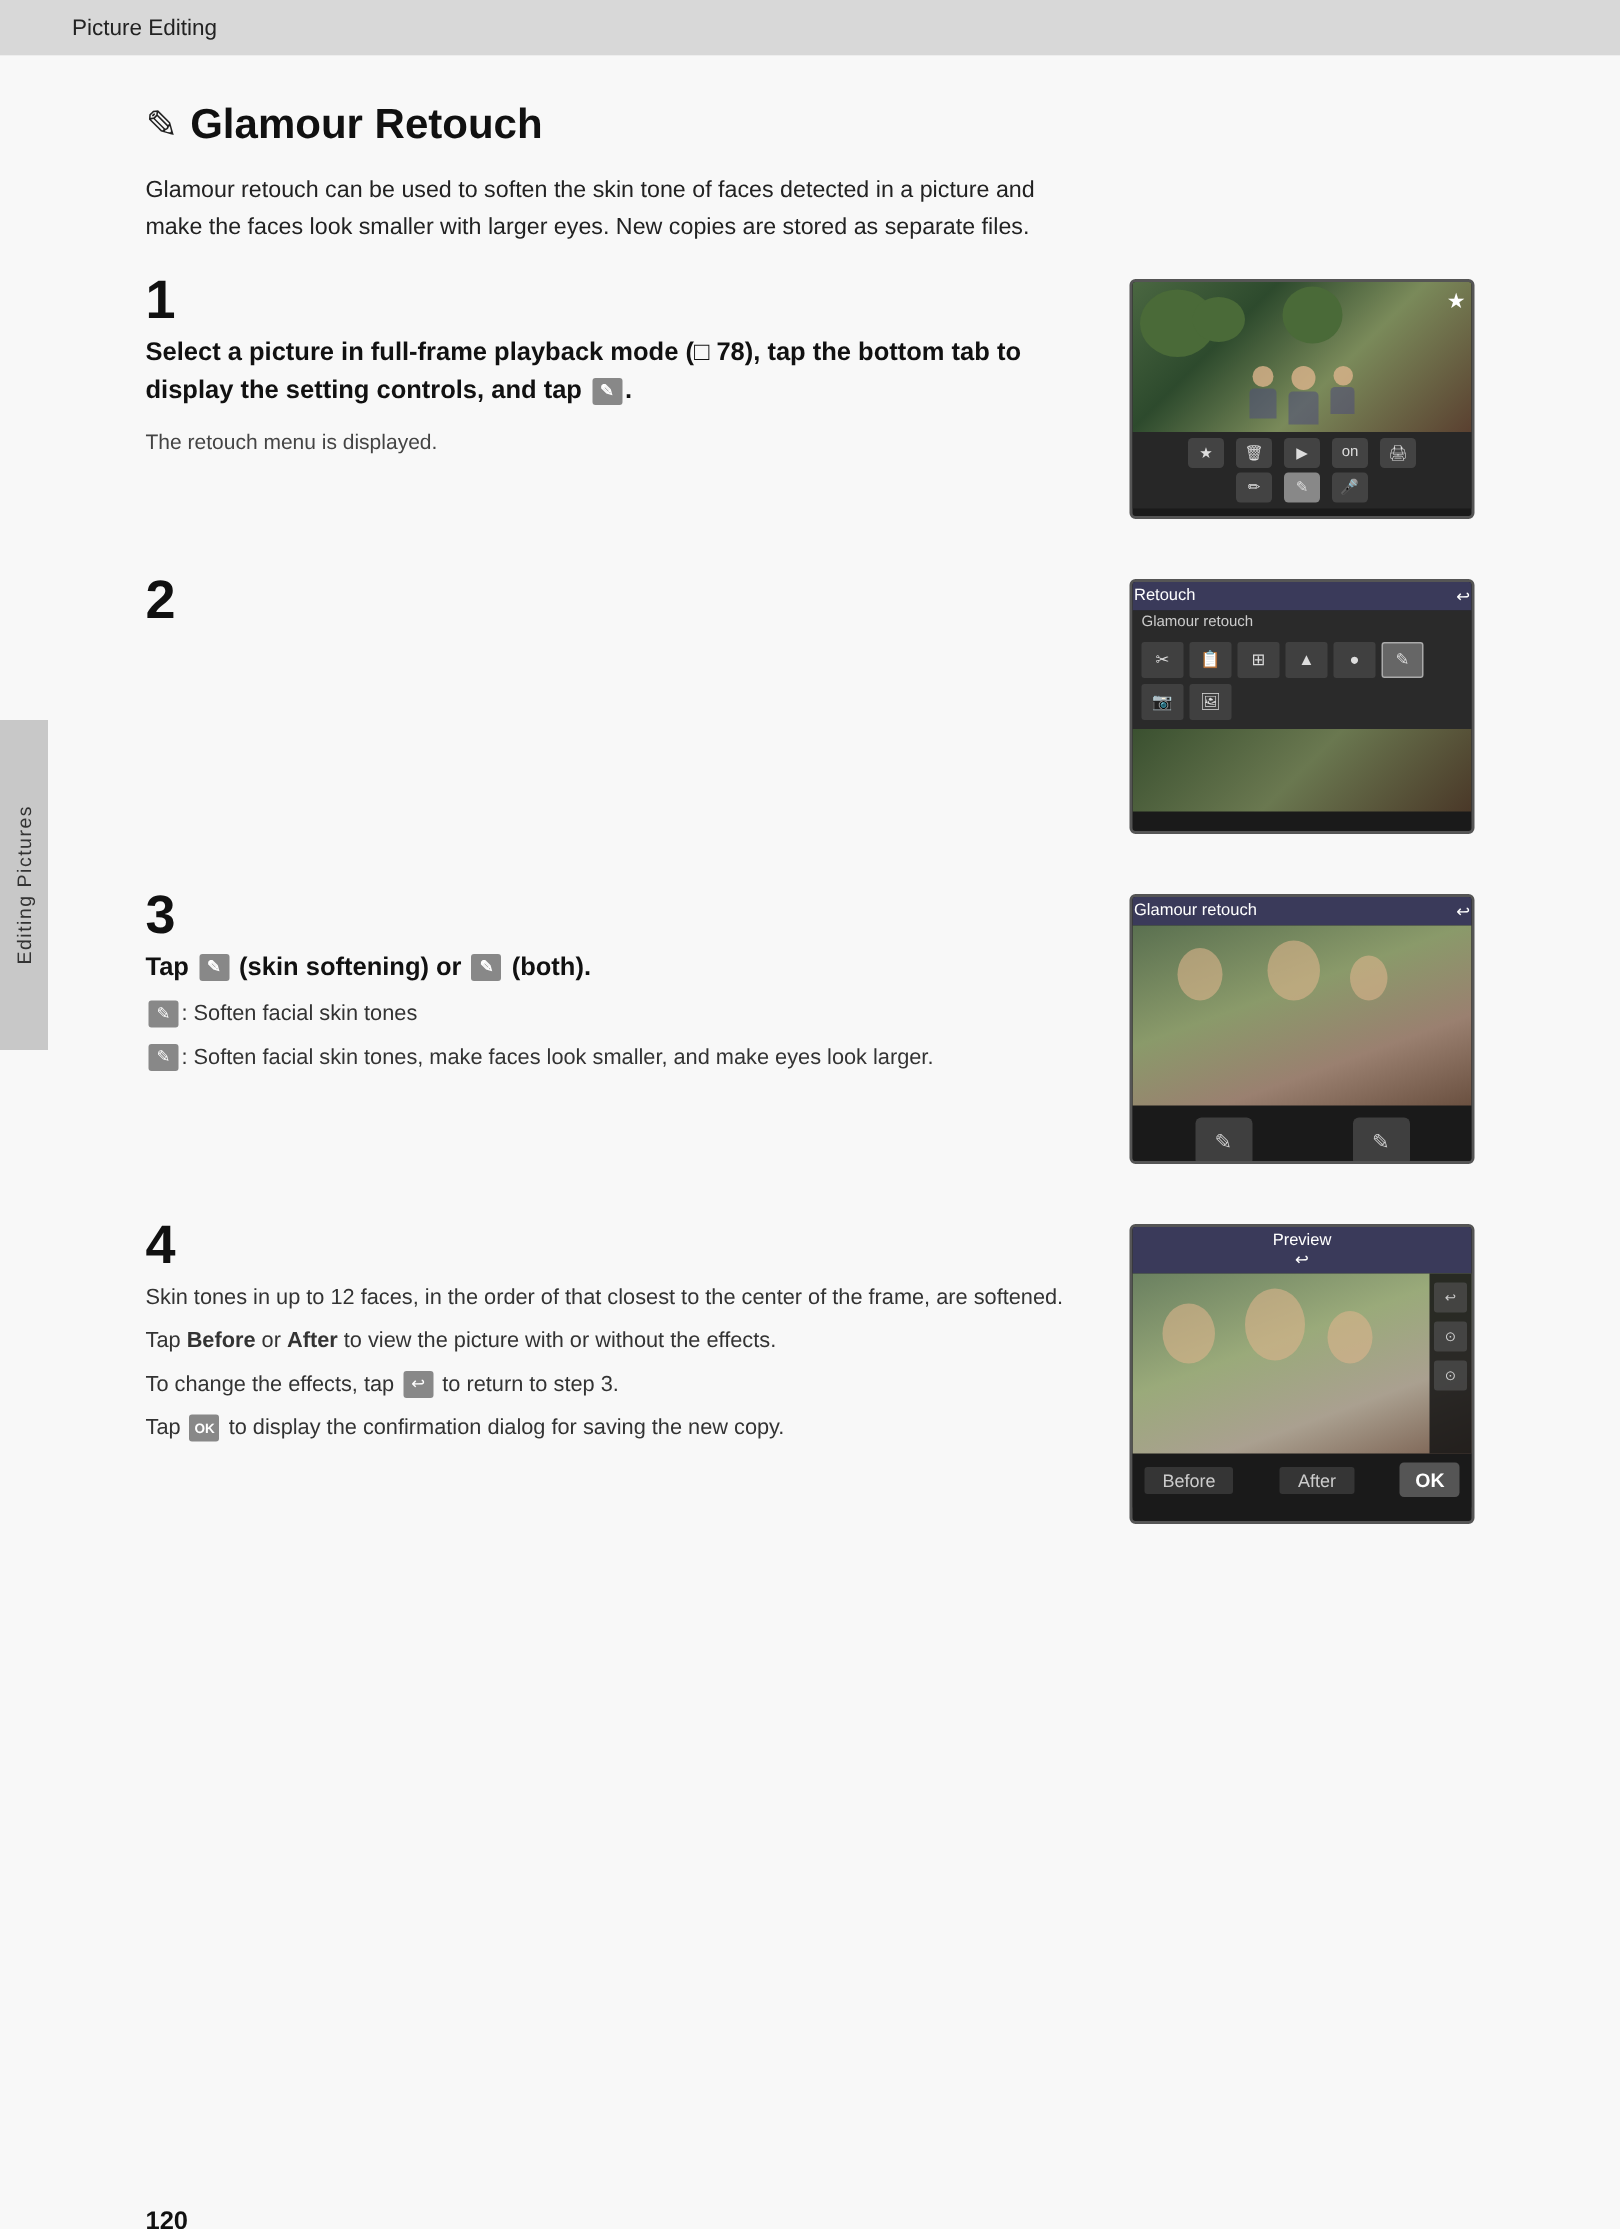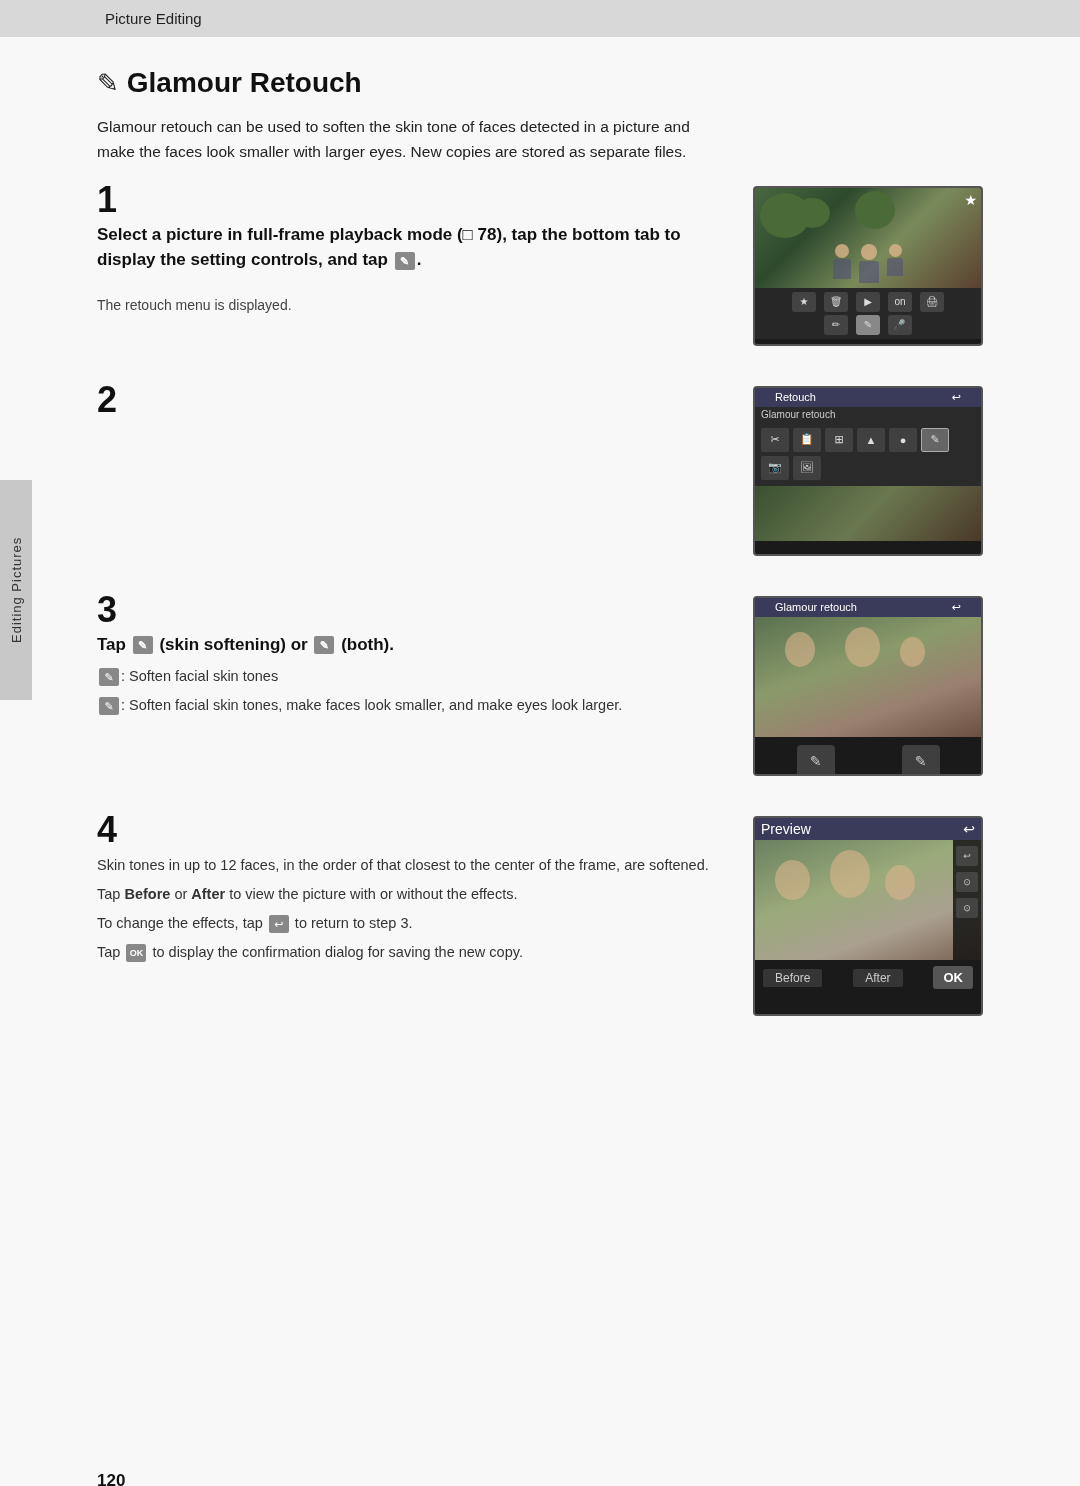--- a/index.html
+++ b/index.html
@@ -7,21 +7,21 @@
       width: 1080px;
       min-height: 1486px;
       background: #f0f0f0;
       font-family: 'Arial', sans-serif;
       position: relative;
     }
 
     
     .header-bar {
       background: #d8d8d8;
-      padding: 10px 105px;
+      padding: 10px 48px;
       font-size: 15px;
       color: #222;
     }
 
     
     .side-tab {
       position: absolute;
       left: 0;
       top: 480px;
       width: 32px;
@@ -89,21 +89,21 @@
       font-size: 17px;
       font-weight: 600;
       color: #111;
       line-height: 1.5;
       margin-bottom: 8px;
     }
 
     .step-note {
       font-size: 14px;
       color: #444;
-      margin-top: 24px;
+      margin-top: 13px;
       font-style: normal;
     }
 
     .step-sub {
       font-size: 14.5px;
       color: #333;
       line-height: 1.6;
       margin-top: 6px;
     }
 
@@ -168,21 +168,21 @@
     }
 
     
     .screen2 {
       height: 170px;
     }
     .cam-header {
       background: #3a3a5a;
       color: #fff;
       font-size: 11px;
-      padding: 3px 20px;
+      padding: 3px 1px;
       display: flex;
       justify-content: space-between;
       align-items: center;
     }
     .cam-section-title {
       color: #ccc;
       font-size: 10px;
       padding: 2px 6px;
       background: #2a2a2a;
     }
@@ -249,25 +249,26 @@
       font-size: 14px;
     }
 
     
     .screen4 {
       height: 200px;
     }
     .cam-preview-header {
       background: #3a3a5a;
       color: #fff;
-      font-size: 14px;
+      font-size: 11px;
       padding: 3px 6px;
       display: flex;
       justify-content: space-between;
       align-items: center;
+      flex-direction: column;
     }
     .cam-preview-photo {
       width: 100%;
       height: 120px;
       background: linear-gradient(160deg, #6a8060 0%, #9aaa7a 40%, #aaa090 70%, #7a6050 100%);
       position: relative;
       overflow: hidden;
     }
     .cam-preview-sidebar {
       position: absolute;

